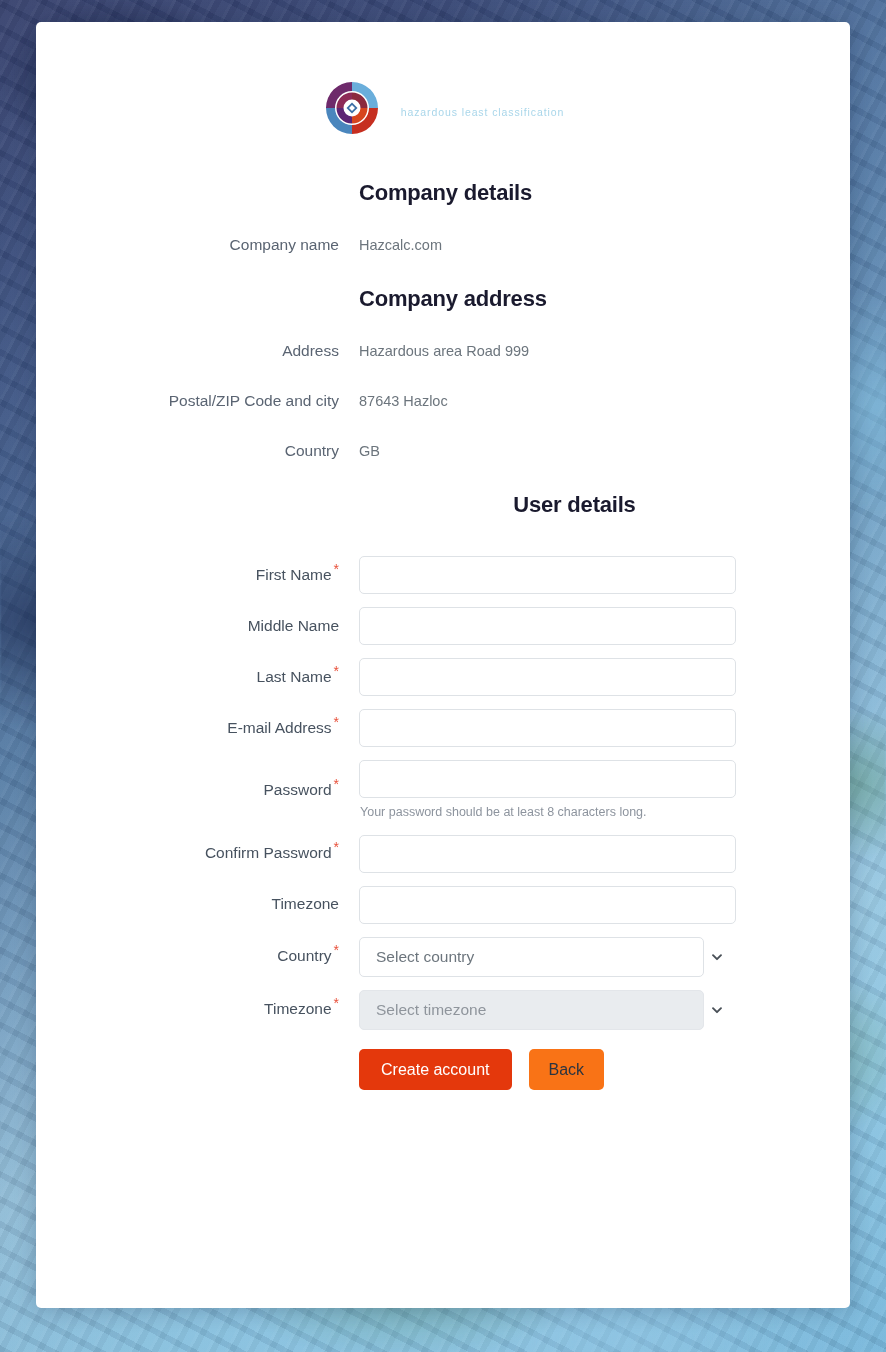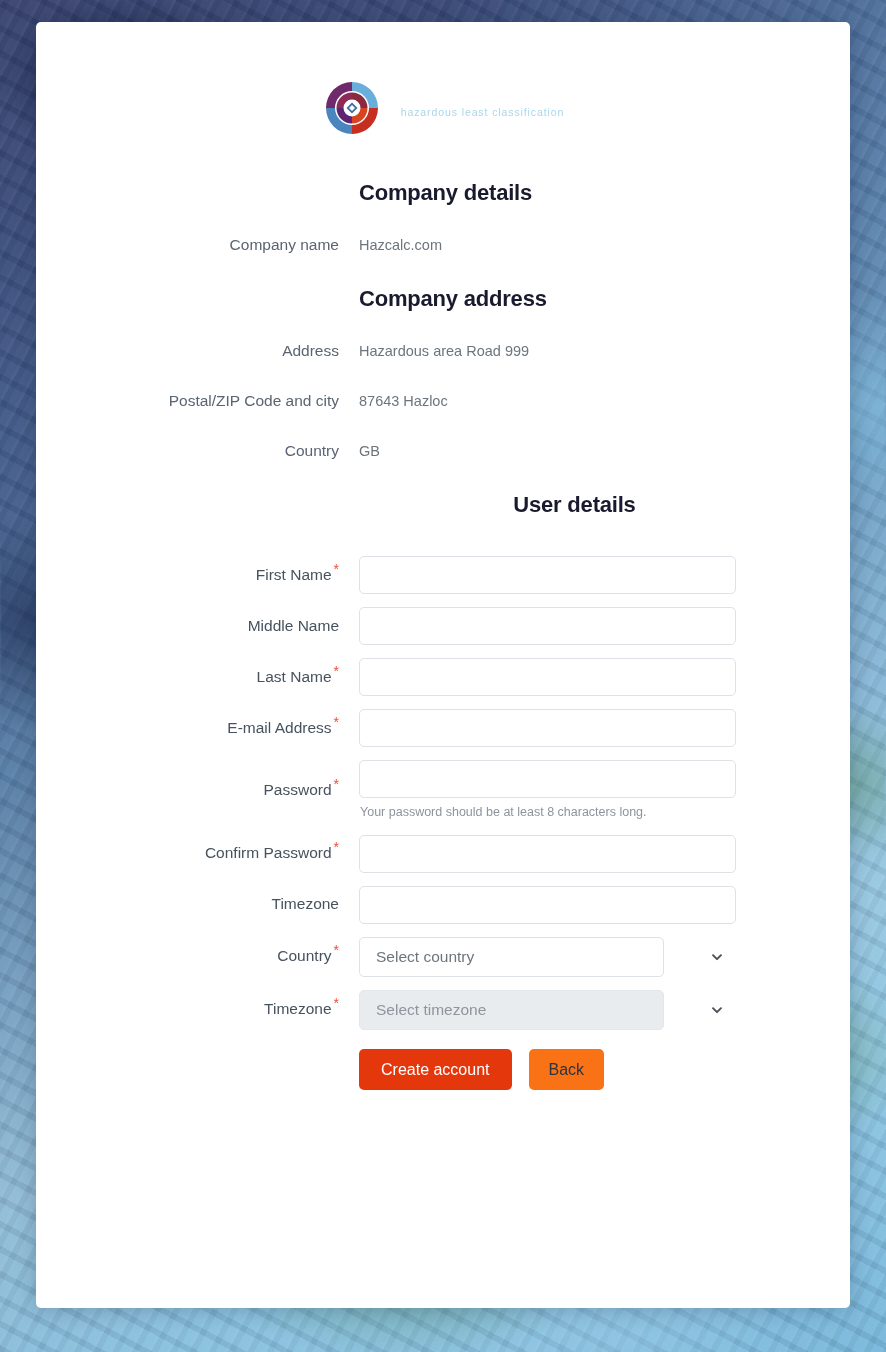--- a/index.html
+++ b/index.html
@@ -189,21 +189,21 @@
     margin-left: 1px;
     line-height: 1.4;
   }
 
   
   .select-wrap {
     position: relative;
     width: 377px;
   }
   .select-box {
-    width: 305px;
+    width: 345px;
     height: 40px;
     border: 1px solid #dee2e6;
     border-radius: 5px;
     background: #ffffff;
     display: flex;
     align-items: center;
     padding: 0 32px 0 16px;
     font-size: 15.5px;
     color: #6c757d;
     cursor: pointer;

